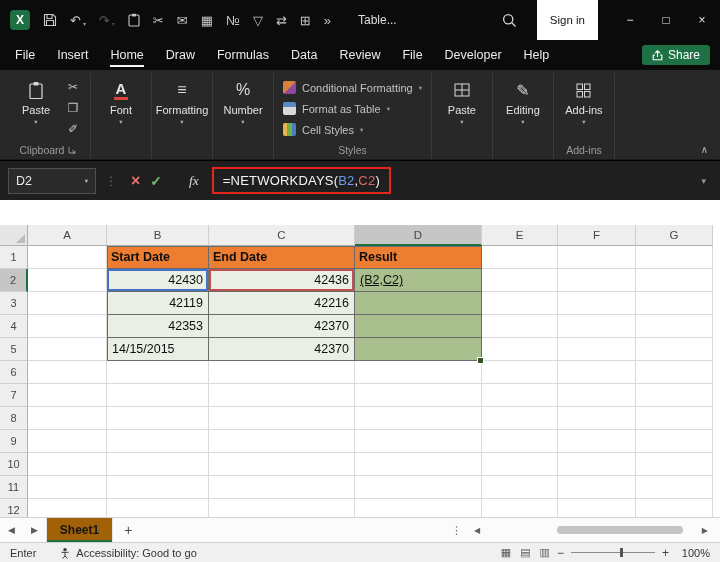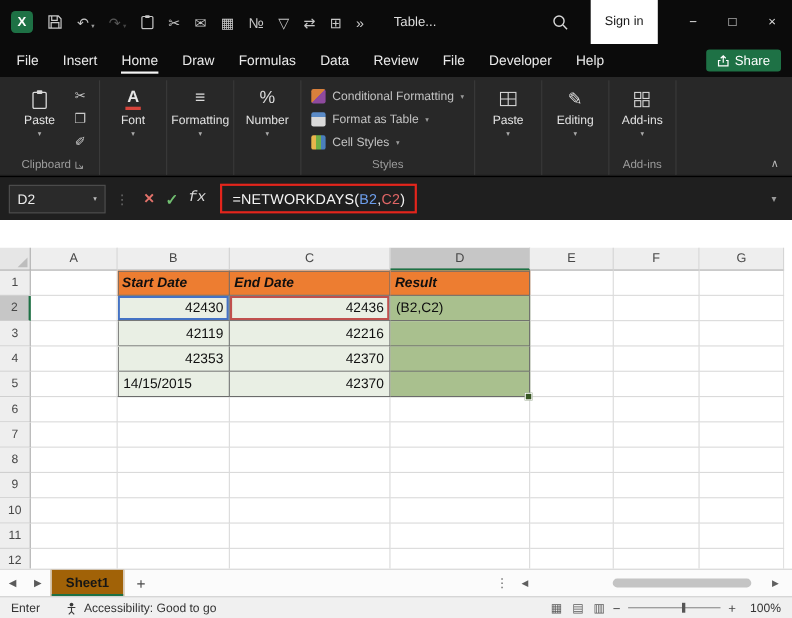--- a/index.html
+++ b/index.html
@@ -47,50 +47,50 @@
   .si-cs { background:linear-gradient(90deg,#E8B64C 33%,#6FAF46 33% 66%,#4A7EBB 66%); }
   .chev-collapse { position:absolute; right:12px; bottom:4px; color:#B9B9B9; font-size:10px; }
 
   
   .fbar { position:absolute; top:160px; left:0; right:0; height:40px; background:#1F1F1F; display:flex; align-items:center; padding-left:8px; border-top:1px solid #000; }
   .namebox { width:88px; height:26px; background:#2A2A2A; border:1px solid #4F4F4F; display:flex; align-items:center; justify-content:space-between; padding:0 7px; color:#ECECEC; font-size:12.5px; }
   .nba { font-size:6.5px; color:#BDBDBD; }
   .fdots { color:#6F6F6F; font-size:12px; margin:0 9px; }
   .fx-cancel { color:#E2726A; font-size:16px; margin:0 5px; font-weight:bold; }
   .fx-check { color:#71BF71; font-size:14px; margin:0 5px; font-weight:bold; }
-  .fx-fx { color:#DCDCDC; font-style:italic; font-size:13.5px; margin:0 9px 0 4px; font-family:Liberation Mono, monospace; }
+  .fx-fx { color:#DCDCDC; font-style:italic; font-size:13.5px; margin:0 9px 0 22px; font-family:Liberation Serif, serif; }
   .ftext { flex:1; display:flex; align-items:center; height:100%; }
   .ann { display:flex; align-items:center; border:2px solid #E3251C; padding:4px 9px; font-size:13px; color:#F4F4F4; letter-spacing:.2px; margin-left:4px; }
   .refb-t { color:#6D9EEB; }
   .refr-t { color:#E06666; }
   .fchev { color:#9A9A9A; font-size:9px; margin:0 14px; }
   .fgap { position:absolute; top:200px; left:0; right:0; height:25px; background:#FFF; }
 
   
   .grid { position:absolute; top:225px; left:0; width:713px; height:292px; background:#FFF; overflow:hidden; }
   .grow { display:flex; height:23px; }
   .growh { display:flex; height:21px; }
   .gc { height:100%; display:flex; align-items:center; border-right:1px solid #DADADA; border-bottom:1px solid #DADADA; font-size:12.5px; color:#0F0F0F; overflow:hidden; white-space:nowrap; }
   .rh { width:28px; background:#EEEEEE; justify-content:center; font-size:11px; color:#474747; border-right:1px solid #AFAFAF; border-bottom:1px solid #CFCFCF; }
   .ch { background:#EEEEEE; justify-content:center; font-size:11.5px; color:#474747; border-right:1px solid #CFCFCF; border-bottom:1px solid #AFAFAF; }
   .corner { width:28px; background:#E6E6E6; border-right:1px solid #AFAFAF; border-bottom:1px solid #AFAFAF; position:relative; }
   .corner::after { content:""; position:absolute; right:2px; bottom:2px; border-left:9px solid transparent; border-bottom:9px solid #BDBDBD; }
   .selch { background:#C6C6C6; border-bottom:2px solid #1E7145; }
   .selrh { background:#C6C6C6; border-right:2px solid #1E7145; }
   .wA{width:79px}.wB{width:102px}.wC{width:146px}.wD{width:127px}.wE{width:76px}.wF{width:78px}.wG{width:77px}
-  .hdr { background:#ED7D31; font-weight:bold; padding-left:4px;font-style:italic; }
+  .hdr { background:#ED7D31; font-weight:bold; padding-left:4px; }
   .tb { border-right-color:#6B6B6B; border-bottom-color:#6B6B6B; }
   .tbl { box-shadow:inset 1px 0 0 #6B6B6B; }
   .tbt { box-shadow:inset 0 1px 0 #6B6B6B; }
   .tbl.tbt { box-shadow:inset 1px 0 0 #6B6B6B, inset 0 1px 0 #6B6B6B; }
   .refb { box-shadow:inset 0 0 0 2px #4472C4; }
   .refr { box-shadow:inset 0 0 0 2px #C0504D; }
   .num { justify-content:flex-end; padding-right:5px; }
   .lg { background:#E9EFE4; }
-  .dg { background:#A9C08E; }
+  .dg { background:#A9C08E;text-decoration:underline; }
   .txtl { padding-left:5px; }
   .fillhandle { position:absolute; left:477px; top:132px; width:7px; height:7px; background:#375623; border:1px solid #FFF; }
 
   
   .sheetbar { position:absolute; top:517px; left:0; right:0; height:25px; background:#FBFBFB; border-top:1px solid #D4D4D4; display:flex; align-items:center; }
   .snav { color:#5A5A5A; font-size:9px; padding:0 8px; }
   .stab { height:100%; display:flex; align-items:center; padding:0 13px; background:#a16207; border-left:1px solid #E4E4E4; border-right:1px solid #E4E4E4; font-size:12px; font-weight:bold; color:#161616; position:relative; }
   .stab::after { content:""; position:absolute; left:0; right:0; bottom:0; height:2px; background:#1E7145; }
   .sadd { font-size:14px; color:#4A4A4A; padding:0 11px; }
   .sspacer { flex:1; }

